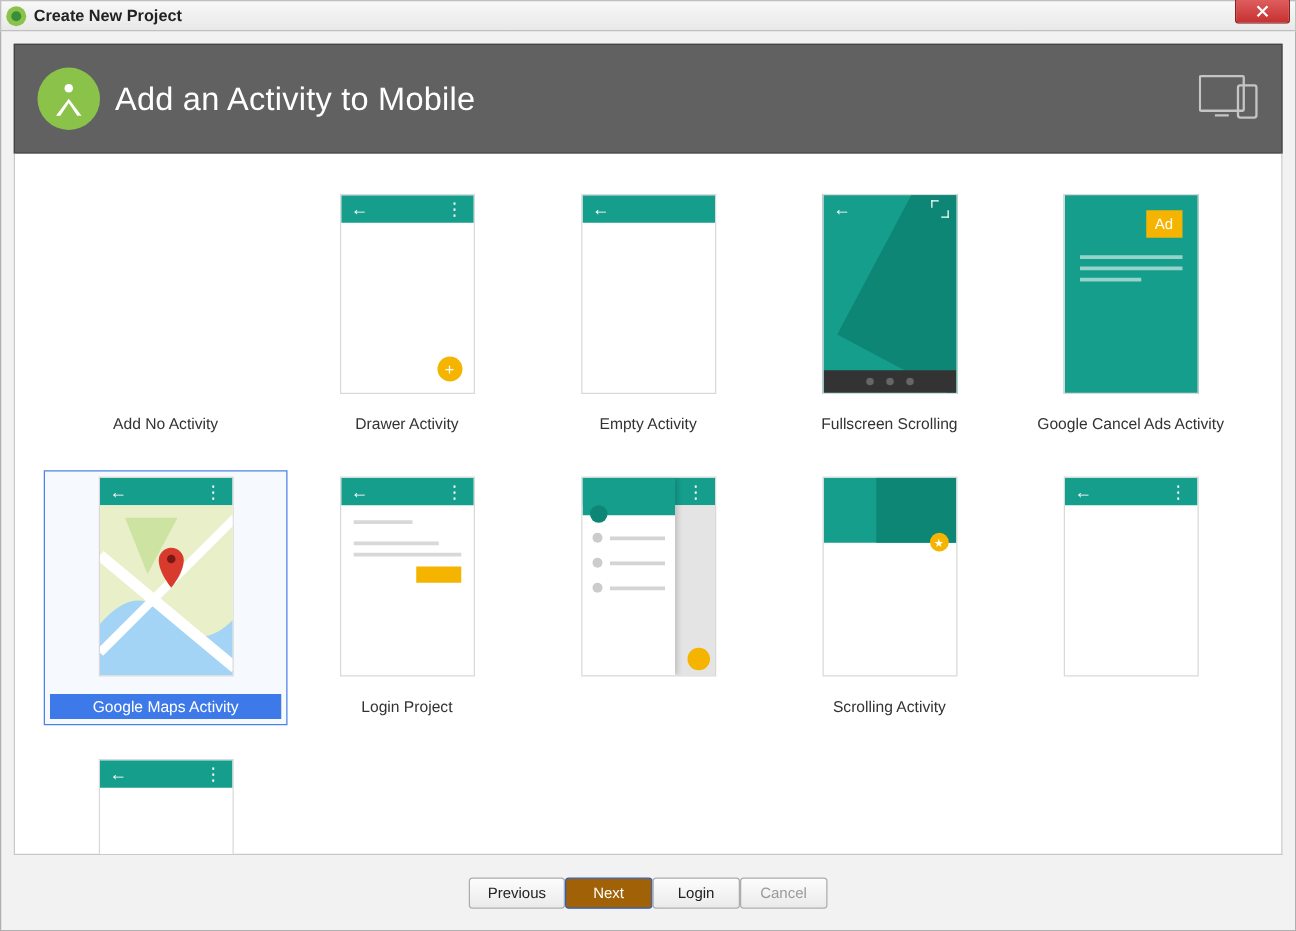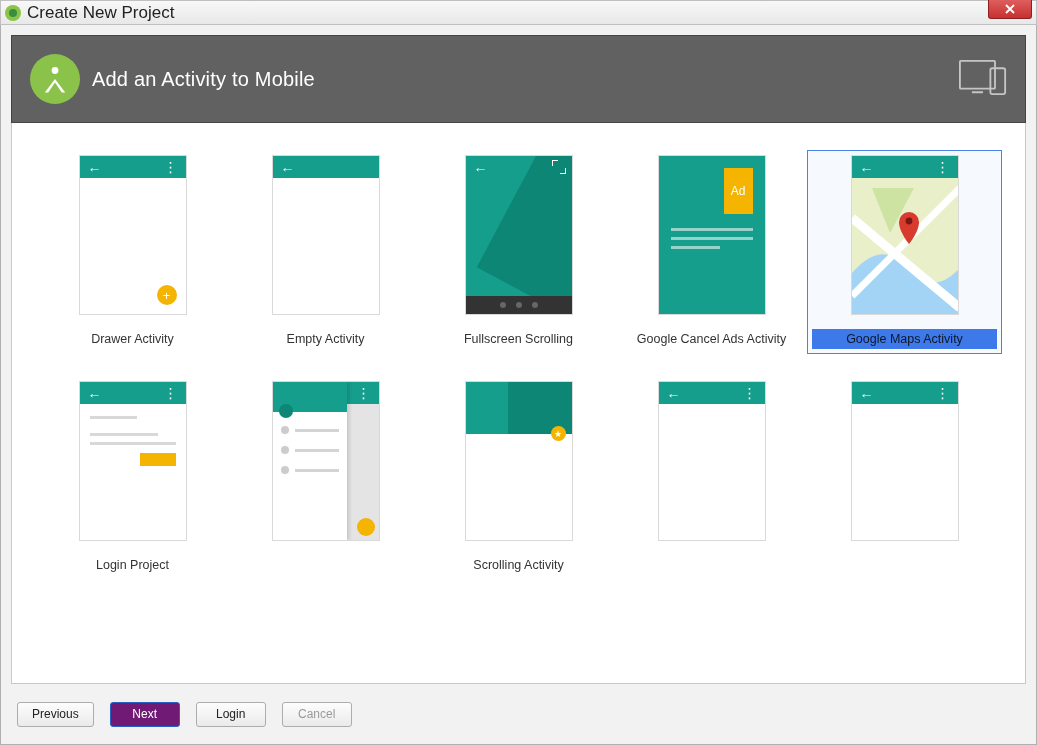--- a/index.html
+++ b/index.html
@@ -2,45 +2,45 @@
 <html><head>
 <meta charset="utf-8">
 <style>
 * { box-sizing: border-box; margin: 0; padding: 0; }
 body { font-family: "Segoe UI", Tahoma, sans-serif; font-size: 12px; background: #f0f0f0; width: 1037px; height: 745px; overflow: hidden; }
 
 
 .titlebar { height: 25px; background: linear-gradient(#f8f8f8, #e8e8e8); border: 1px solid #c0c0c0; display: flex; align-items: center; padding: 0 4px; position: relative; }
 .titlebar .appicon { width: 16px; height: 16px; border-radius: 50%; background: #8bc34a; display: inline-block; margin-right: 6px; position: relative; }
 .titlebar .appicon::after { content: ""; position: absolute; top: 4px; left: 4px; width: 8px; height: 8px; border-radius: 50%; background: #388e3c; }
-.titlebar .title { color: #222; font-size: 17px; }
+.titlebar .title { color: #222; font-size: 13px; font-weight: bold; }
 .titlebar .closebtn { position: absolute; right: 4px; top: -2px; width: 44px; height: 20px; background: linear-gradient(#e06060, #c73030); border: 1px solid #8c2020; border-top: none; border-radius: 0 0 3px 3px; color: #fff; display: flex; align-items: center; justify-content: center; cursor: pointer; }
 .titlebar .closebtn svg { width: 12px; height: 12px; }
 
 
 .window-body { border: 1px solid #b0b0b0; border-top: none; height: 720px; background: #f2f2f2; display: flex; flex-direction: column; padding: 10px; }
 
 
 .header-band { height: 88px; background: #616161; border: 1px solid #444; display: flex; align-items: center; padding: 0 18px; color: #fff; position: relative; }
 .header-band .logo { width: 50px; height: 50px; border-radius: 50%; background: #8bc34a; display: flex; align-items: center; justify-content: center; margin-right: 12px; }
 .header-band .logo svg { width: 34px; height: 34px; fill: #fff; }
-.header-band h1 { font-weight: 300; font-size: 20px; letter-spacing: 0.2px; }
+.header-band h1 { font-weight: 300; font-size: 26px; letter-spacing: 0.2px; }
 .header-band .devicon { position: absolute; right: 18px; top: 50%; transform: translateY(-50%); }
 .header-band .devicon svg { width: 48px; height: 38px; stroke: #c5c5c5; fill: none; stroke-width: 2; }
 
 
 .content-wrap { flex: 1; background: #fff; border: 1px solid #c9c9c9; border-top: none; margin-bottom: 10px; position: relative; overflow: hidden; }
 .content-scroll { position: absolute; inset: 0; overflow-y: scroll; padding: 28px 24px; }
 
 
 .grid { display: grid; grid-template-columns: repeat(5, 1fr); column-gap: 0; row-gap: 24px; }
 .cell { display: flex; flex-direction: column; align-items: center; cursor: pointer; padding: 4px; }
 .cell .label { margin-top: 14px; text-align: center; font-size: 12.5px; color: #333; padding: 3px 10px; }
 .cell.selected { outline: 1px solid #4a82e8; background: #f6faff; }
-.cell.selected .label { background: #3d79e8; color: #0f172a; width: 100%; }
+.cell.selected .label { background: #3d79e8; color: #ffffff; width: 100%; }
 
 
 .thumb { width: 108px; height: 160px; background: #fff; border: 1px solid #d9d9d9; position: relative; overflow: hidden; }
 .thumb.noborder { border: none; background: transparent; }
 .thumb .bar { height: 22px; background: #159e8c; display: flex; align-items: center; justify-content: space-between; padding: 0 8px; }
 .thumb .bar .arrow { color: #fff; font-size: 14px; }
 .thumb .bar .dots { color: #fff; font-size: 14px; line-height: 6px; letter-spacing: 0; }
 .fab { position: absolute; right: 9px; bottom: 9px; width: 20px; height: 20px; border-radius: 50%; background: #f4b400; color: #fff; display: flex; align-items: center; justify-content: center; font-size: 13px; }
 
 
@@ -49,21 +49,21 @@
 .thumb.full .bar { background: transparent; position: absolute; top: 0; width: 100%; }
 .thumb.full .phonebottom { position: absolute; bottom: 0; left: 0; right: 0; height: 18px; background: #333; display: flex; justify-content: center; gap: 10px; align-items: center; }
 .thumb.full .phonebottom span { width: 6px; height: 6px; border-radius: 50%; background: #666; }
 .thumb.full .fs-corners { position: absolute; top: 4px; right: 6px; width: 14px; height: 14px; }
 .thumb.full .fs-corners::before, .thumb.full .fs-corners::after { content:""; position:absolute; width:5px; height:5px; border:1.5px solid #fff; }
 .thumb.full .fs-corners::before { top:0; left:0; border-right:none; border-bottom:none; }
 .thumb.full .fs-corners::after { bottom:0; right:0; border-left:none; border-top:none; }
 
 
 .thumb.admob { background: #159e8c; padding: 12px; }
-.thumb.admob .ad { background: #f4b400; color: #fff; font-size: 12px; font-weight: 500; padding: 16px 7px; display: inline-block; float: right; }
+.thumb.admob .ad { background: #f4b400; color: #fff; font-size: 12px; font-weight: 500; padding: 4px 7px; display: inline-block; float: right; }
 .thumb.admob .lines { clear: both; padding-top: 14px; }
 .thumb.admob .line { height: 3px; background: rgba(255,255,255,0.55); margin-bottom: 6px; }
 .thumb.admob .line.s { width: 60%; }
 
 
 .thumb.maps .mapbody { position: absolute; top: 22px; bottom: 0; left: 0; right: 0; }
 
 
 .thumb.login .body { padding: 12px 10px; }
 .thumb.login .ln { height: 3px; background: #d8d8d8; margin-bottom: 6px; }
@@ -91,23 +91,23 @@
 .thumb.navd .row .c { width: 8px; height: 8px; border-radius: 50%; background: #ccc; margin-right: 6px; }
 .thumb.navd .row .l { height: 3px; background: #d4d4d4; flex: 1; }
 .thumb.navd .fab2 { position: absolute; right: 4px; bottom: 4px; width: 18px; height: 18px; border-radius: 50%; background: #f4b400; }
 
 
 .thumb.scroll .hero { height: 52px; background: #159e8c; position: relative; }
 .thumb.scroll .hero .shade { position: absolute; top: 0; bottom: 0; left: 42px; right: 0; background: #0d8675; }
 .thumb.scroll .star { position: absolute; right: 6px; top: 44px; width: 15px; height: 15px; background: #f4b400; border-radius: 50%; display: flex; align-items: center; justify-content: center; color: #fff; font-size: 9px; }
 
 
-.footer { height: 40px; display: flex; align-items: center; justify-content: flex-start; gap: 16px; padding: 0 6px; }
+.footer { height: 40px; display: flex; align-items: center; justify-content: center; gap: 0; padding: 0 6px; }
 .btnf { min-width: 70px; height: 25px; border: 1px solid #adadad; background: linear-gradient(#fdfdfd,#eaeaea); border-radius: 3px; font-size: 12px; color: #222; cursor: pointer; padding: 0 14px; }
-.btnf.primary { background: #701a75; border-color: #2a60c4; color: #fff; }
+.btnf.primary { background: #a16207; border-color: #2a60c4; color: #fff; }
 .btnf.disabled { color: #9a9a9a; cursor: default; }
 
 
 .content-scroll::-webkit-scrollbar { width: 16px; }
 .content-scroll::-webkit-scrollbar-track { background: #f0f0f0; border-left: 1px solid #dedede; }
 .content-scroll::-webkit-scrollbar-thumb { background: #c8c8c8; border: 3px solid #f0f0f0; border-radius: 8px; }
 </style>
 </head>
 <body>
 
@@ -137,20 +137,24 @@
         <line x1="14" y1="36" x2="26" y2="36"></line>
         <rect x="34" y="10" width="16" height="28" rx="2"></rect>
       </svg>
     </div>
   </div>
 
   <div class="content-wrap">
     <div class="content-scroll">
       <div class="grid">
 
+        <div class="cell">
+          <div class="thumb noborder"></div>
+          <div class="label">Add No Activity</div>
+        </div>
 
         <div class="cell">
           <div class="thumb">
             <div class="bar">
                 <span class="arrow">←</span>
                 <span class="dots">⋮</span>
               </div>
             <div class="fab">+</div>
           </div>
           <div class="label">Drawer Activity</div>

